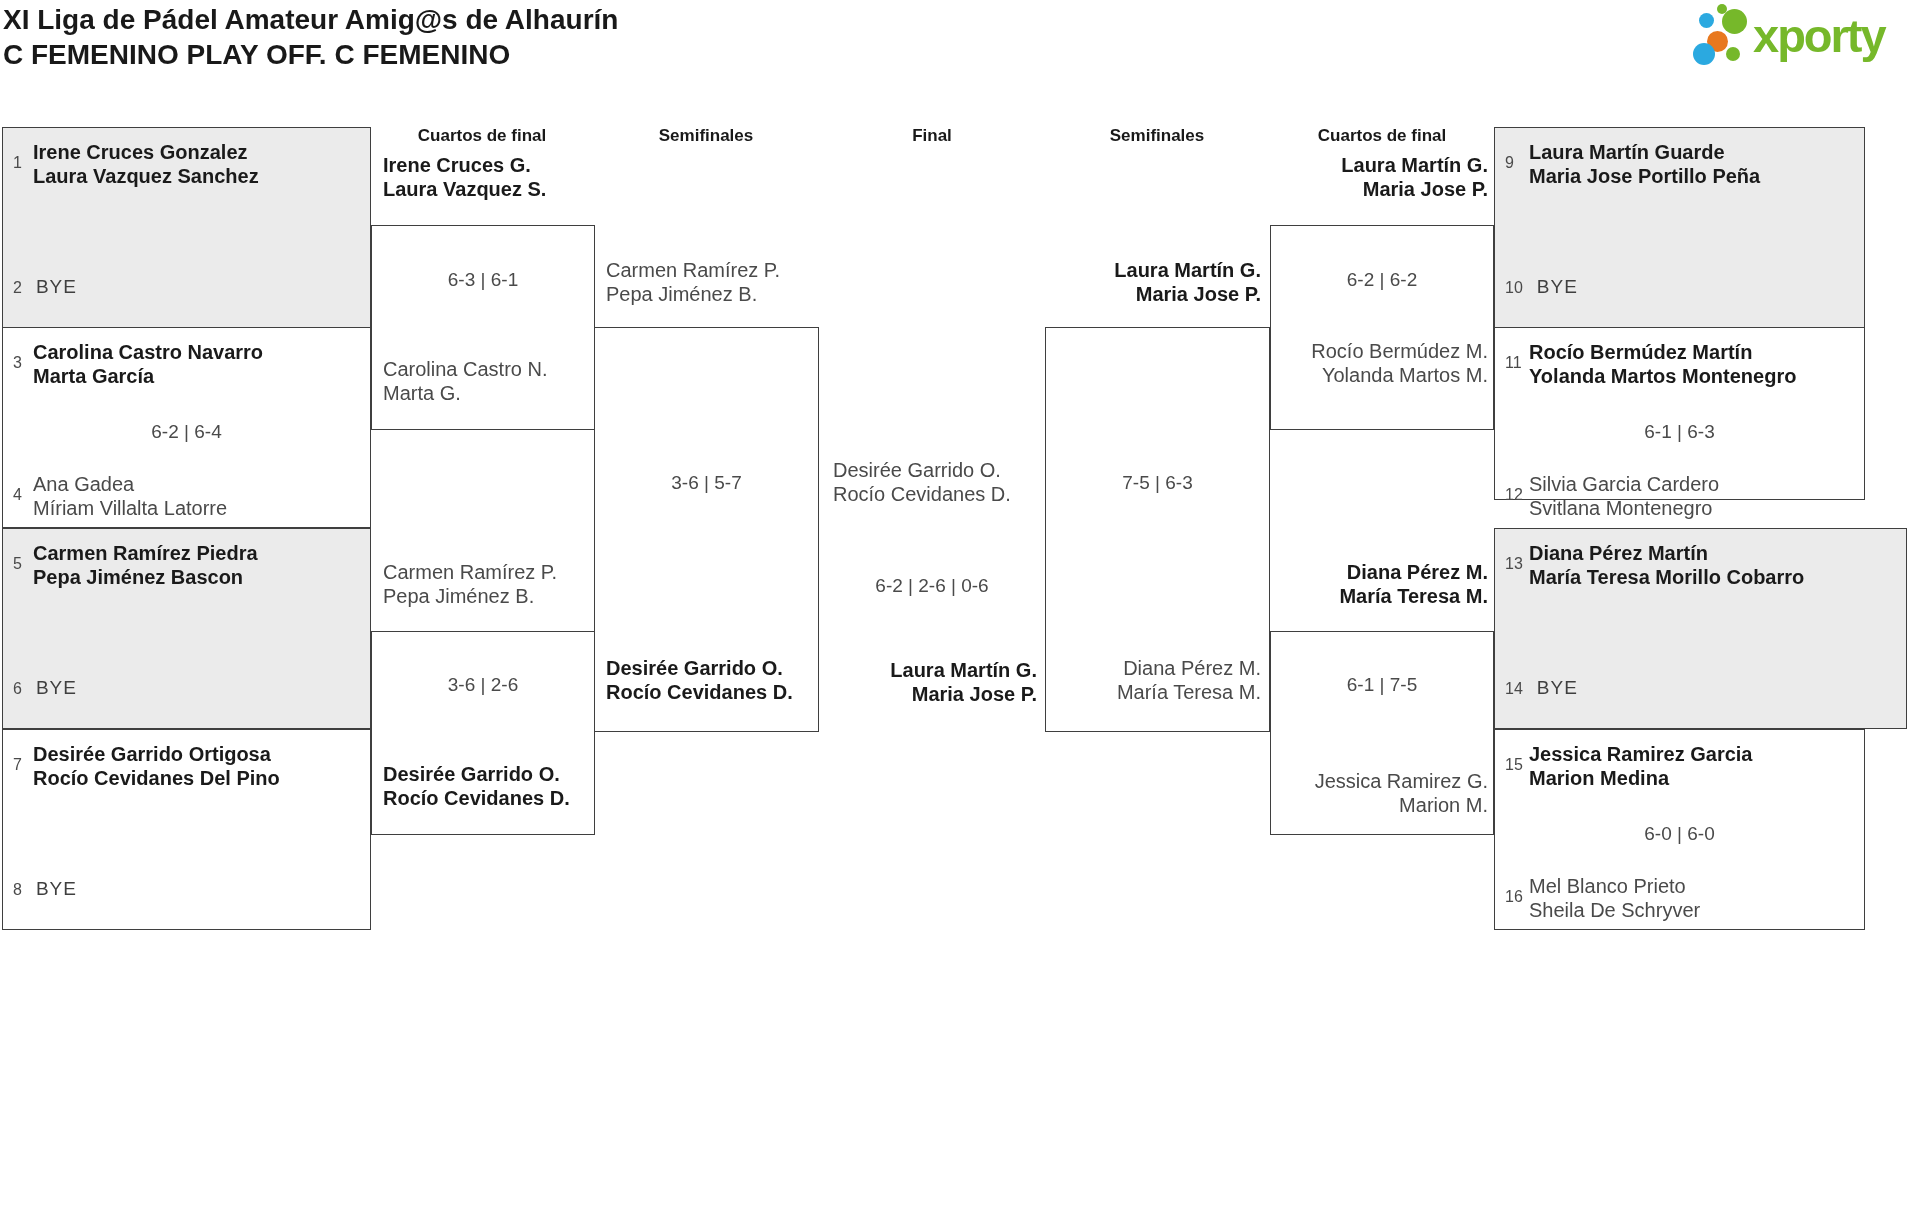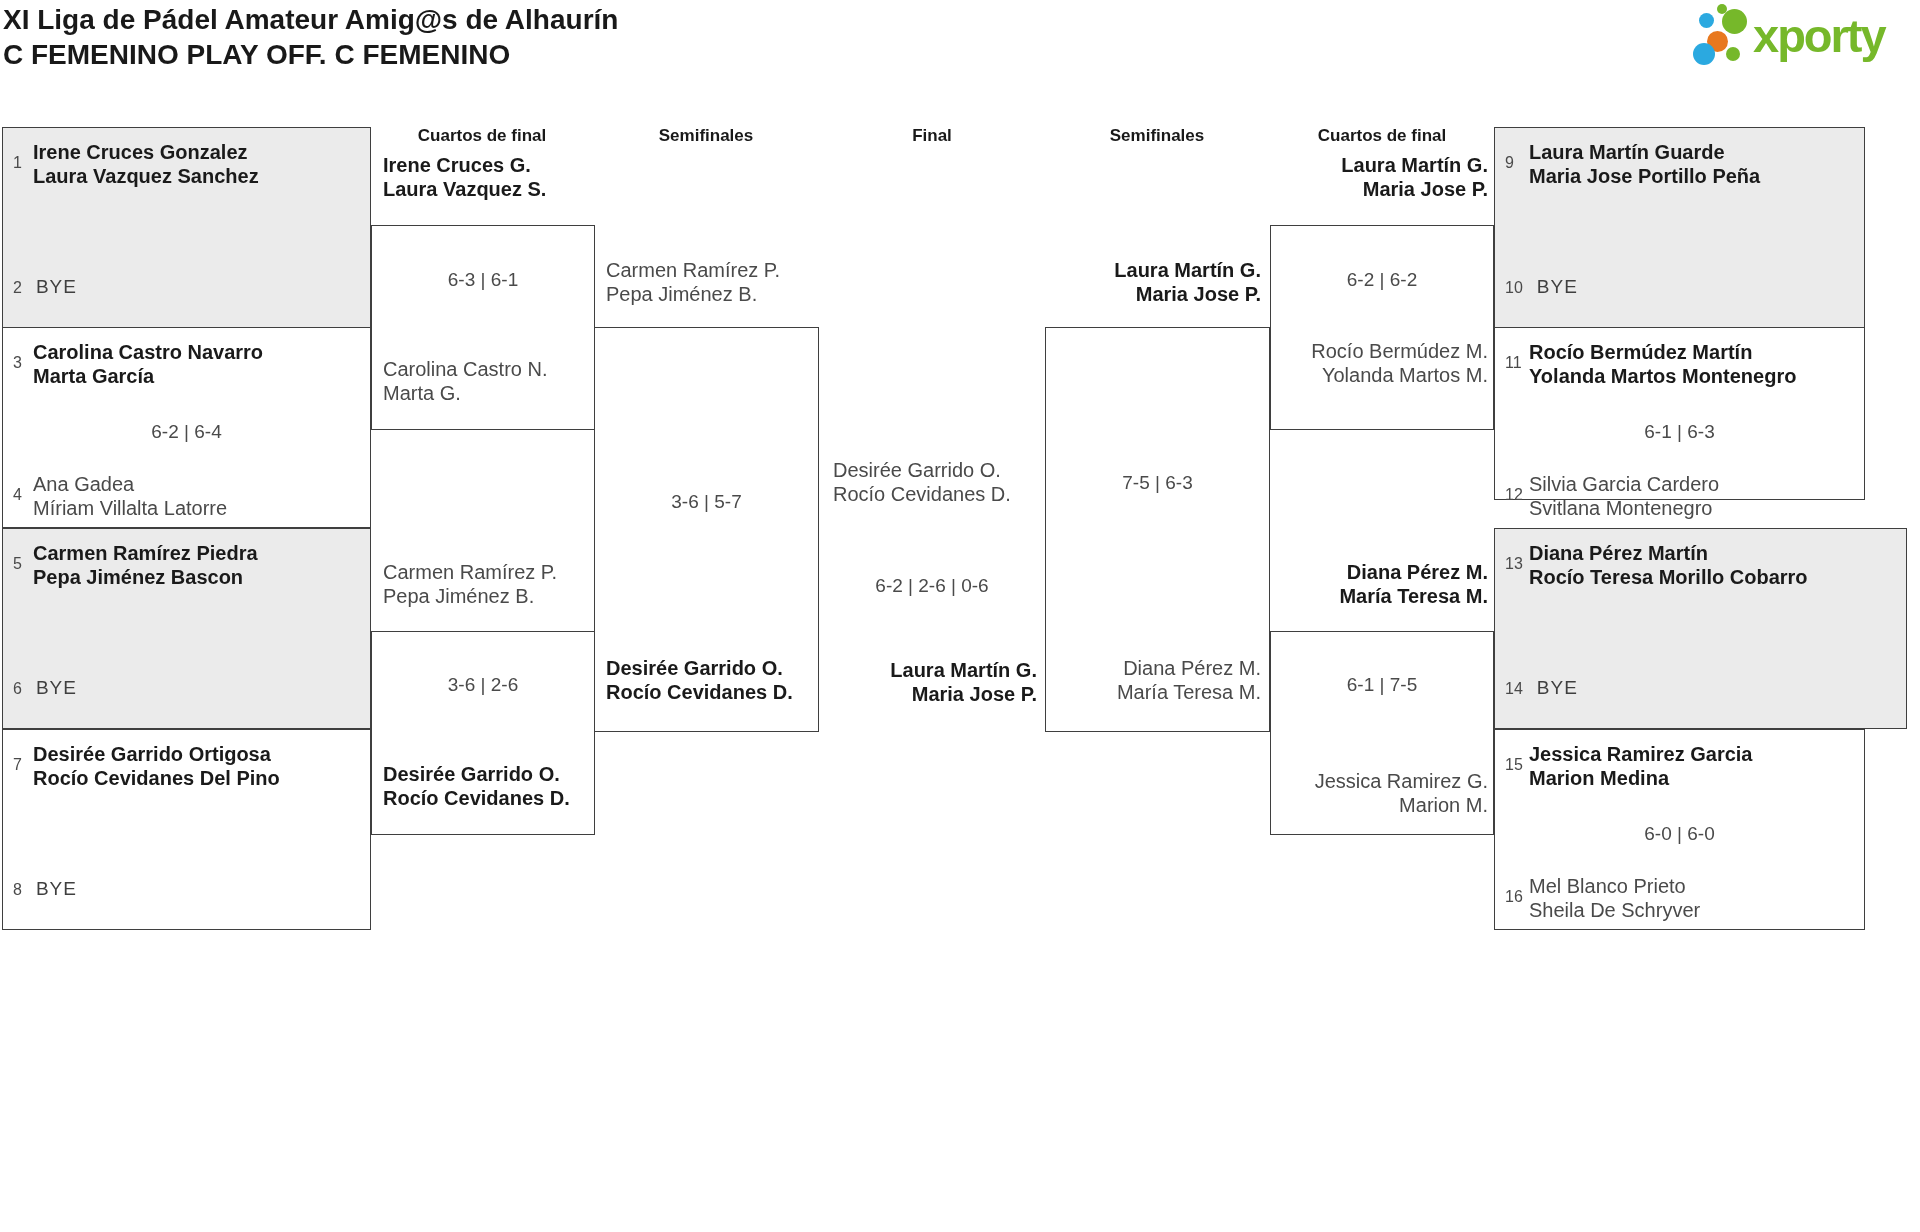--- a/index.html
+++ b/index.html
@@ -138,21 +138,21 @@
   <div class="team tb" style="left:34px;">
     <div>Silvia Garcia Cardero</div>
     <div>Svitlana Montenegro</div>
   </div>
 </div>
 
 <div class="box alt" style="left:1494px;top:528px;width:413px;height:201px;">
   <span class="seed sa">13</span>
   <div class="team w ta" style="left:34px;">
     <div>Diana Pérez Martín</div>
-    <div>Rocío Teresa Morillo Cobarro</div>
+    <div>María Teresa Morillo Cobarro</div>
   </div>
   <div class="byerow">
     <span class="bseed">14</span>
     <span class="blabel">BYE</span>
   </div>
 </div>
 
 <div class="box" style="left:1494px;top:729px;width:371px;height:201px;">
   <span class="seed sa">15</span>
   <div class="team w ta" style="left:34px;">
@@ -212,21 +212,21 @@
   <div>Marion M.</div>
 </div>
 
 <div class="box" style="left:594px;top:327px;width:225px;height:405px;"></div>
 <div class="box" style="left:1045px;top:327px;width:225px;height:405px;"></div>
 
 <div class="team abs" style="left:606px;top:258px;">
   <div>Carmen Ramírez P.</div>
   <div>Pepa Jiménez B.</div>
 </div>
-<div class="score" style="left:594px;width:225px;top:471px;margin-top:19px;">3-6 | 5-7</div>
+<div class="score" style="left:594px;width:225px;top:471px;">3-6 | 5-7</div>
 <div class="team w abs" style="left:606px;top:656px;">
   <div>Desirée Garrido O.</div>
   <div>Rocío Cevidanes D.</div>
 </div>
 
 <div class="team w r abs" style="left:1053px;width:208px;top:258px;">
   <div>Laura Martín G.</div>
   <div>Maria Jose P.</div>
 </div>
 <div class="score" style="left:1045px;width:225px;top:471px;">7-5 | 6-3</div>

